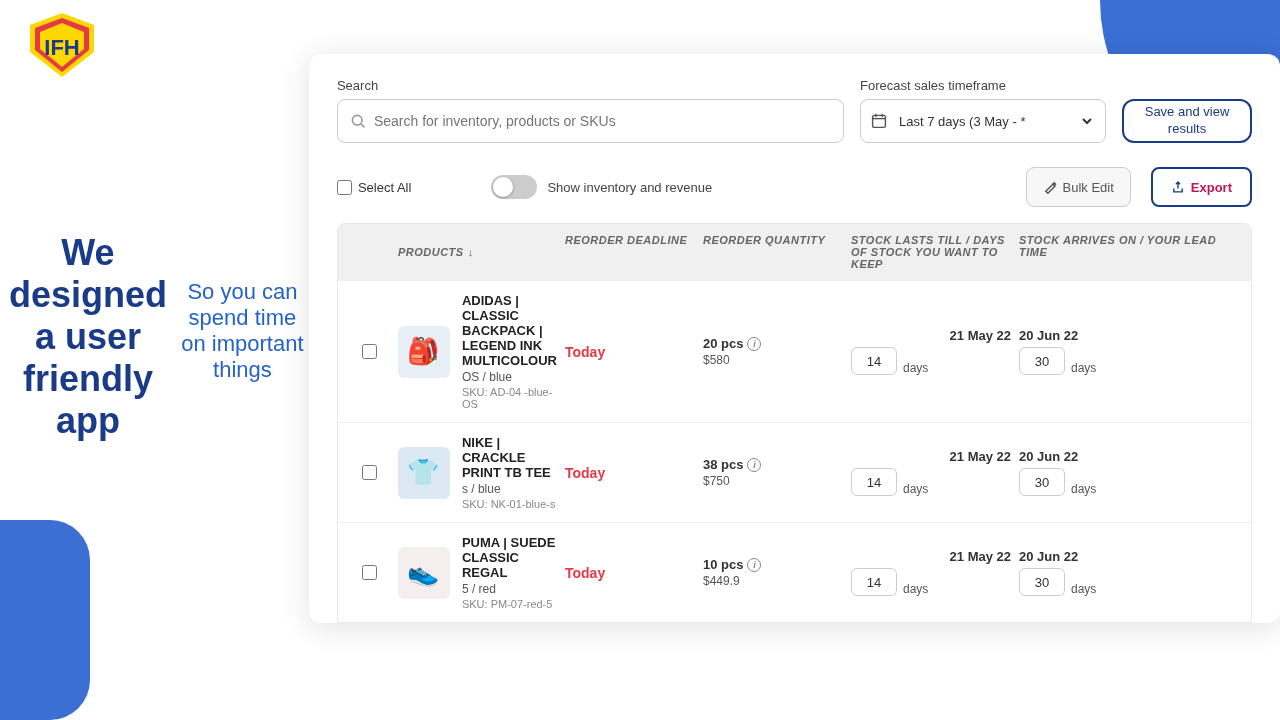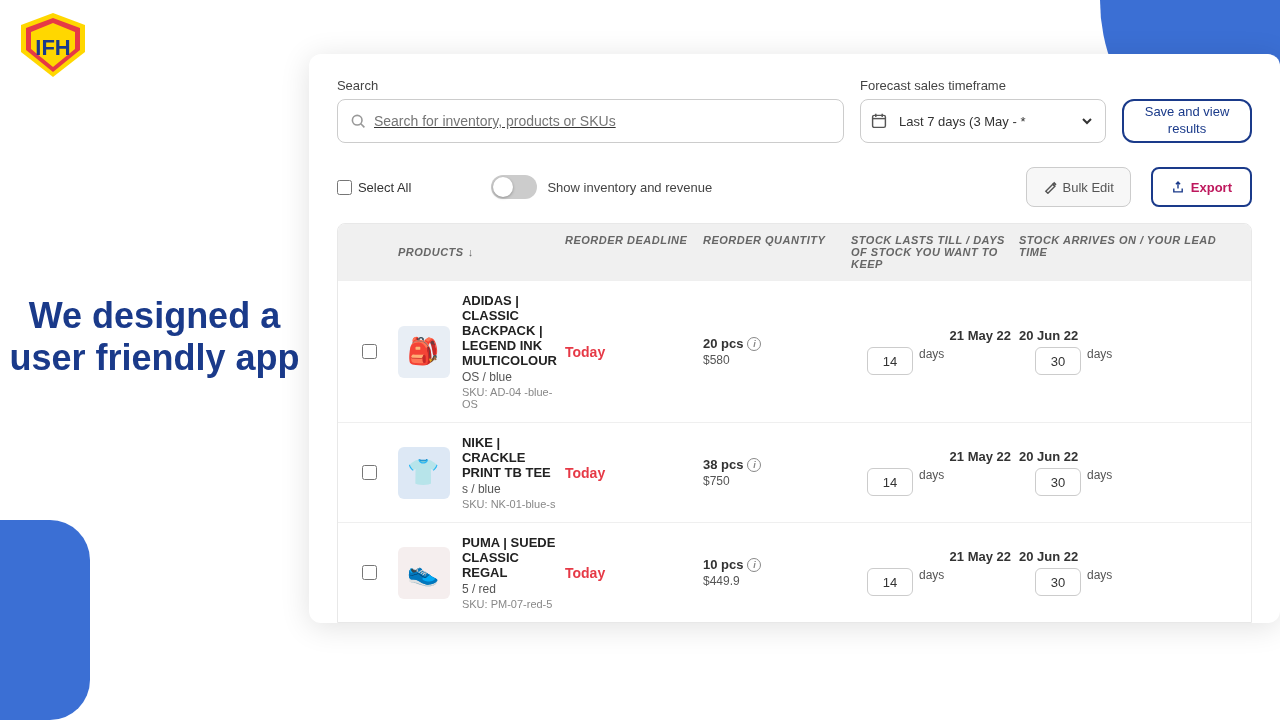--- a/index.html
+++ b/index.html
@@ -31,21 +31,21 @@
       height: 200px;
       background: #3b6fd4;
       border-radius: 0 40px 40px 0;
       z-index: 0;
     }
 
     
     .logo {
       position: absolute;
       top: 10px;
-      left: 18px;
+      left: 27px;
       width: 70px;
       height: 70px;
       z-index: 10;
     }
     .logo svg {
       width: 100%;
       height: 100%;
     }
 
     
@@ -118,21 +118,20 @@
       flex-shrink: 0;
       margin-right: 8px;
     }
     .search-input-wrap input {
       border: none;
       outline: none;
       font-size: 14px;
       color: #333;
       width: 100%;
       background: transparent;
-      text-decoration: underline;
     }
 
     .forecast-group {
       display: flex;
       flex-direction: column;
     }
     .forecast-group label {
       font-size: 13px;
       color: #444;
       margin-bottom: 6px;
@@ -381,23 +380,22 @@
     .arrives-cell {}
     .arrives-date {
       font-size: 13px;
       font-weight: 600;
       color: #333;
       margin-bottom: 4px;
       text-align: right;
     }
     .days-input {
       display: flex;
-      align-items: flex-start;
+      align-items: flex-end;
       gap: 6px;
-      margin-left: 16px;
     }
     .days-input input {
       width: 46px;
       height: 28px;
       border: 1.5px solid #ccc;
       border-radius: 6px;
       text-align: center;
       font-size: 13px;
       color: #333;
     }
@@ -425,20 +423,21 @@
 
     <polygon points="35,3 67,15 67,42 35,67 3,42 3,15" fill="#FFD700"></polygon>
     <polygon points="35,8 62,18 62,40 35,62 8,40 8,18" fill="#e63946"></polygon>
     <polygon points="35,13 57,22 57,39 35,57 13,39 13,22" fill="#FFD700"></polygon>
     <text x="35" y="45" text-anchor="middle" font-size="22" font-weight="900" fill="#1a3a8a" font-family="Arial,sans-serif">IFH</text>
   </svg>
 </div>
 
 <div class="main-content">
   <h1 class="headline">We designed a user friendly app</h1>
+  <p class="subheadline">So you can spend time on important things</p>
 
   <div class="app-container">
 
     <div class="search-row">
 
       <div class="search-group">
         <label>Search</label>
         <div class="search-input-wrap">
           <svg viewBox="0 0 20 20" fill="none" stroke="#999" stroke-width="2">
             <circle cx="9" cy="9" r="6"></circle>

